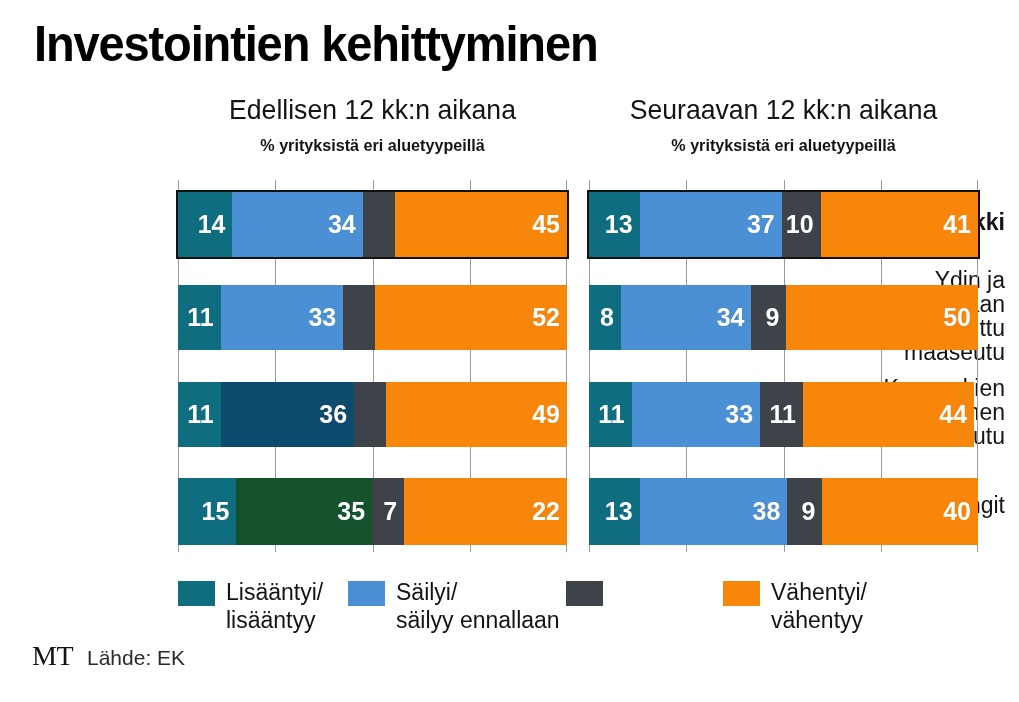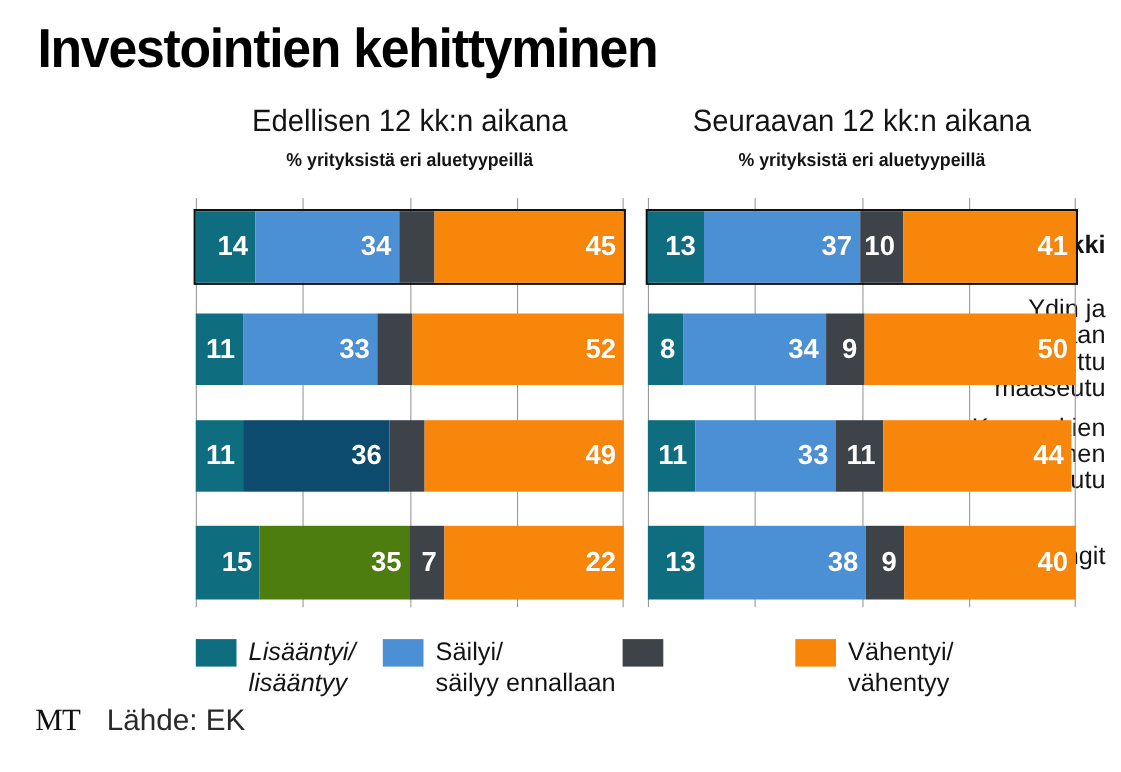--- a/index.html
+++ b/index.html
@@ -155,22 +155,22 @@
     align-items: baseline;
   }
   #mt-logo {
     font-family: "Liberation Serif", serif;
     font-weight: normal;
     font-size: 28px;
     letter-spacing: -0.5px;
     color: #111111;
   }
   #source-text {
-    margin-left: 24px;
-    font-size: 27px;
+    margin-left: 14px;
+    font-size: 21px;
     color: #2a2a2a;
   }
 </style>
 </head>
 <body>
 
 <div id="main-title">Investointien kehittyminen</div>
 
 <div class="panel-head" id="panel-head-left">
   <div class="panel-title">Edellisen 12 kk:n aikana</div>
@@ -246,21 +246,21 @@
         <span class="val">4</span>
       </div>
       <div class="seg" style="width: 49%; background: rgb(247, 134, 10);">
         <span class="val">49</span>
       </div>
     </div>
     <div class="bar-row" style="top: 298px; height: 67px;">
       <div class="seg" style="width: 15%; background: rgb(14, 110, 128);">
         <span class="val">15</span>
       </div>
-      <div class="seg" style="width: 35%; background: #4d7c0f;">
+      <div class="seg" style="width: 35%; background: #14532d;">
         <span class="val">35</span>
       </div>
       <div class="seg" style="width: 7%; background: rgb(62, 67, 74);">
         <span class="val">7</span>
       </div>
       <div class="seg" style="width: 42%; background: rgb(247, 134, 10);">
         <span class="val">22</span>
       </div>
     </div>
   </div>
@@ -322,21 +322,21 @@
       <div class="seg" style="width: 9%; background: rgb(62, 67, 74);">
         <span class="val">9</span>
       </div>
       <div class="seg" style="width: 40%; background: rgb(247, 134, 10);">
         <span class="val">40</span>
       </div>
     </div>
   </div>
 
 <div id="legend" style="position: absolute; height: 70px;">
-    <div class="legend-item" style="position: absolute; left: 0px; top: 0px; font-style: italic;">
+    <div class="legend-item" style="position: absolute; left: 0px; top: 0px;">
       <span class="legend-swatch" style="background: rgb(14, 110, 128);"></span>
       <span class="legend-text">Lisääntyi/
 lisääntyy</span>
     </div>
     <div class="legend-item" style="position: absolute; left: 170px; top: 0px;">
       <span class="legend-swatch" style="background: rgb(75, 143, 212);"></span>
       <span class="legend-text">Säilyi/
 säilyy ennallaan</span>
     </div>
     <div class="legend-item" style="position: absolute; left: 388px; top: 0px;">

